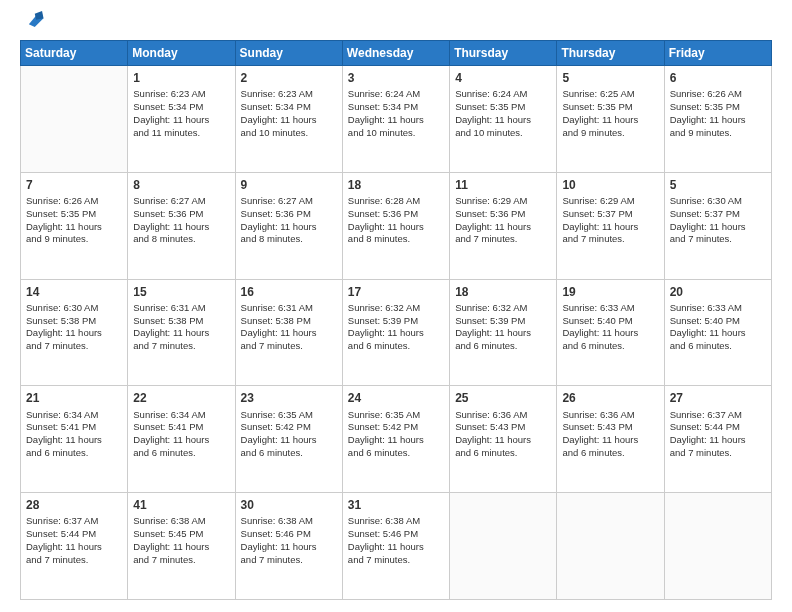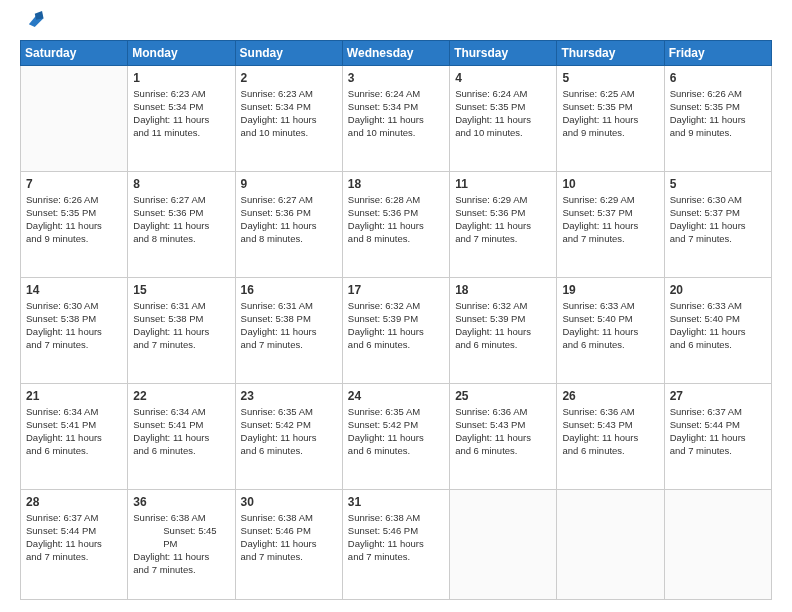--- a/index.html
+++ b/index.html
@@ -322,23 +322,23 @@
         </tr>
         <tr>
           <td>
             <span class="day-num">28</span>
             <span style="display: block;">Sunrise: 6:37 AM</span>
             <span style="display: block;">Sunset: 5:44 PM</span>
             <span style="display: block;">Daylight: 11 hours</span>
             <span style="display: block;">and 7 minutes.</span>
           </td>
           <td>
-            <span class="day-num">36</span>
+            <span class="day-num">41</span>
             <span style="display: block;">Sunrise: 6:38 AM</span>
-            <span style="display: block; margin-left: 30px;">Sunset: 5:45 PM</span>
+            <span style="display: block;">Sunset: 5:45 PM</span>
             <span style="display: block;">Daylight: 11 hours</span>
             <span style="display: block;">and 7 minutes.</span>
           </td>
           <td>
             <span class="day-num">30</span>
             <span style="display: block;">Sunrise: 6:38 AM</span>
             <span style="display: block;">Sunset: 5:46 PM</span>
             <span style="display: block;">Daylight: 11 hours</span>
             <span style="display: block;">and 7 minutes.</span>
           </td>

